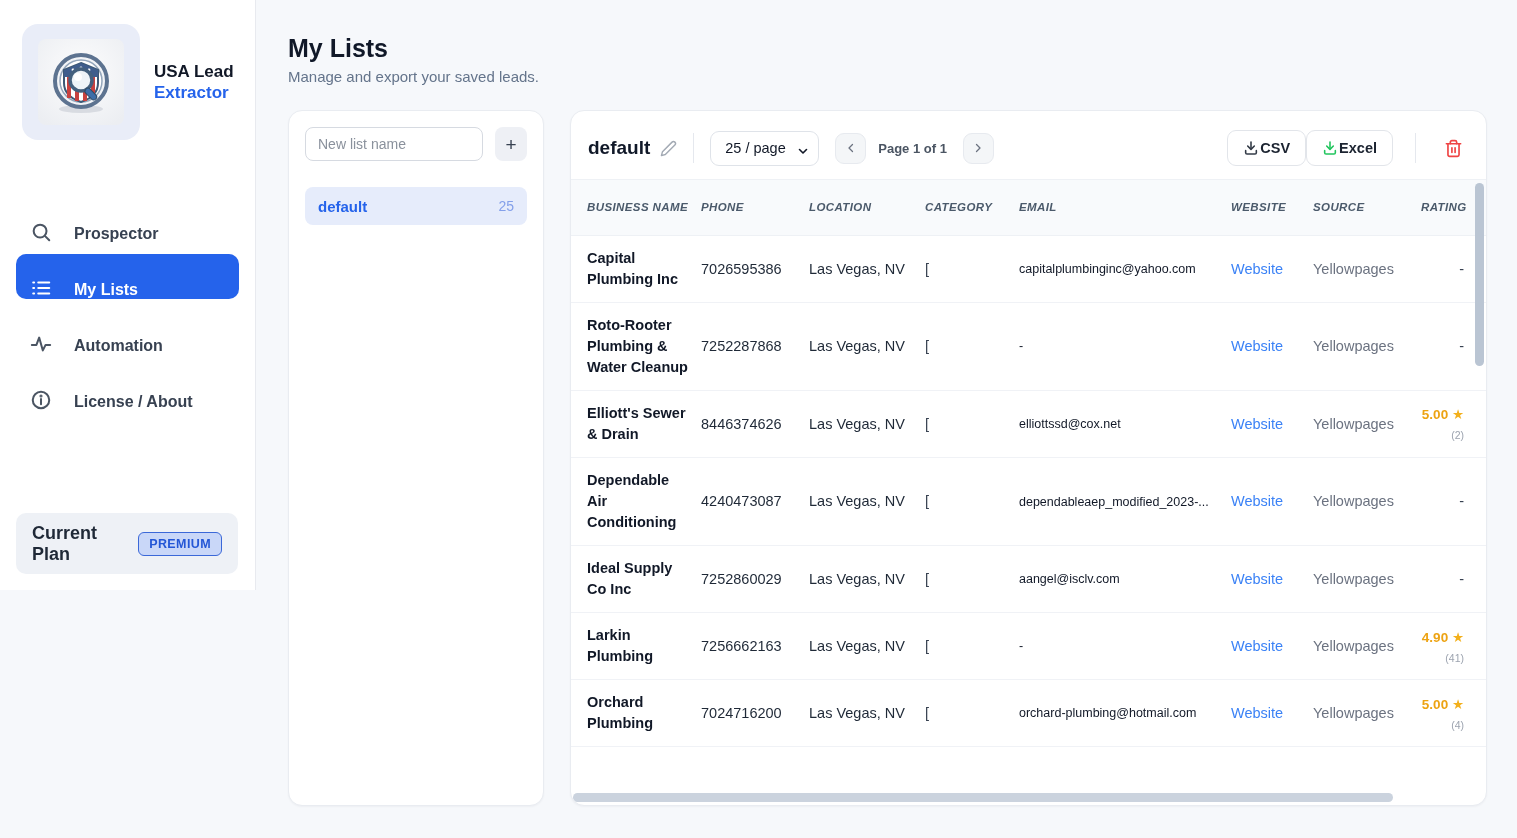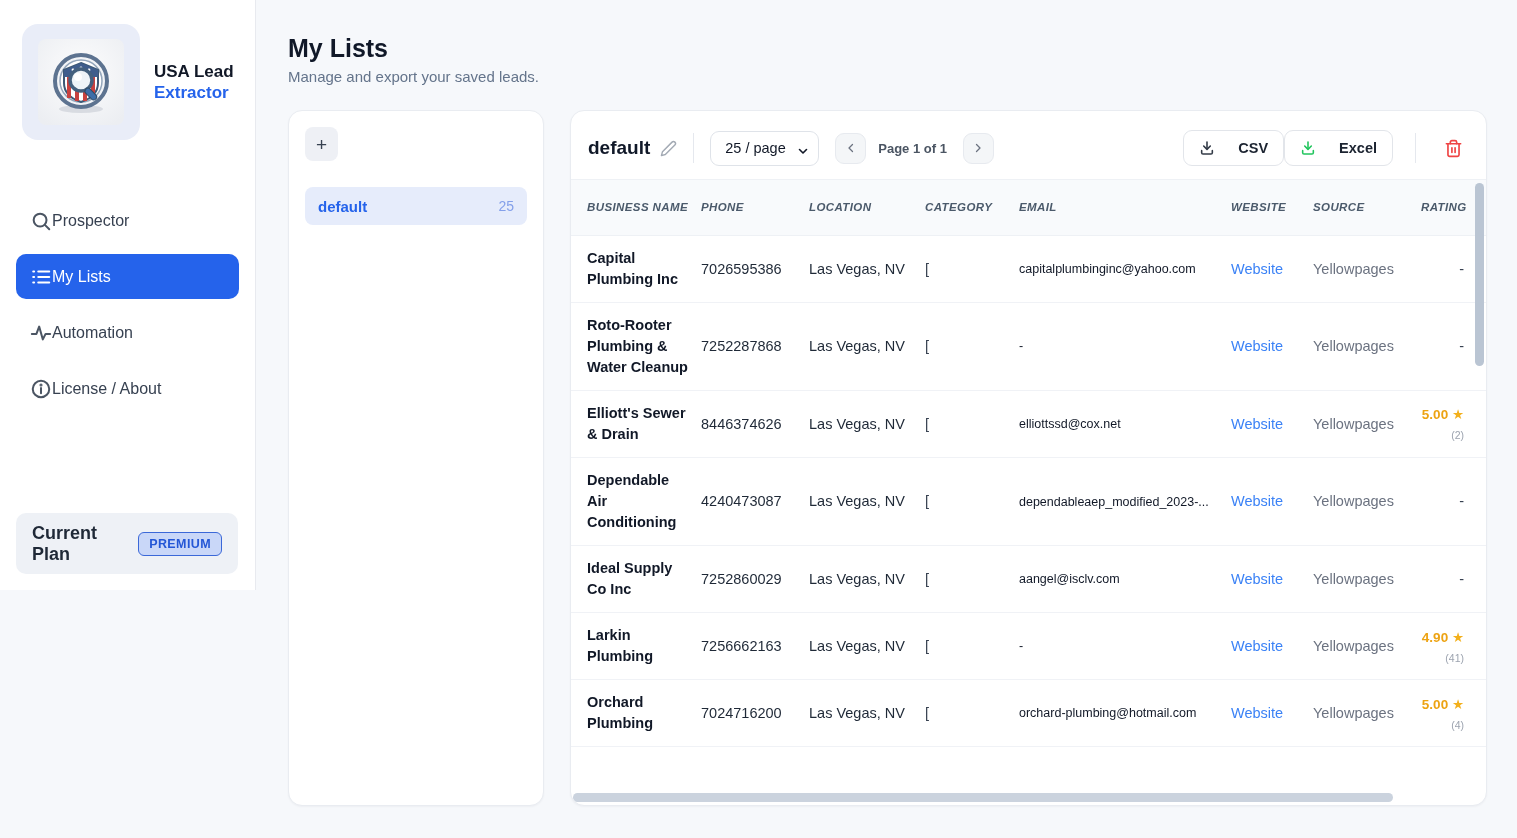--- a/index.html
+++ b/index.html
@@ -5,21 +5,21 @@
   * { margin:0; padding:0; box-sizing:border-box; }
   html,body { width:1517px; height:838px; font-family:"Liberation Sans","DejaVu Sans",sans-serif; background:#f6f8fb; overflow:hidden; }
 
   
   .sidebar { position:absolute; left:0; top:0; width:256px; height:590px; background:#ffffff; border-right:1px solid #e8eaef; }
   .brand { display:flex; align-items:center; gap:14px; padding:24px 0 0 22px; }
   .logo-box { width:118px; height:116px; background:#e9edf8; border-radius:16px; display:flex; align-items:center; justify-content:center; flex:0 0 auto; }
   .brand-text { font-size:17px; font-weight:700; color:#111827; line-height:1.25; }
   .brand-text .line2 { color:#2563eb; }
   .nav { margin-top:58px; padding:0 16px; display:flex; flex-direction:column; gap:11px; }
-  .nav-item { display:flex; align-items:center; height:45px; padding:0 14px; border-radius:10px; color:#374151; font-size:16px; font-weight:400; cursor:pointer; }
+  .nav-item { display:flex; align-items:flex-end; gap:22px; height:45px; padding:0 14px; border-radius:10px; color:#374151; font-size:16px; font-weight:700; cursor:pointer; }
   .nav-item svg { flex:0 0 auto; }
   .nav-item.active { background:#2563eb; color:#ffffff; }
   .plan-card { position:absolute; left:16px; bottom:16px; width:222px; height:61px; background:#eef1f6; border-radius:10px; display:flex; align-items:center; justify-content:space-between; padding:0 16px; }
   .plan-label { font-size:18px; font-weight:700; color:#1f2937; }
   .plan-badge { background:#c9d7f8; border:1.5px solid #3b68d8; color:#2457d6; font-size:12.5px; font-weight:700; letter-spacing:.4px; padding:4px 10px; border-radius:6px; }
 
   
   .main { position:absolute; left:256px; top:0; right:0; bottom:0; }
   .page-title { position:absolute; left:32px; top:34px; font-size:25px; font-weight:700; color:#101828; }
   .page-subtitle { position:absolute; left:32px; top:68px; font-size:15px; color:#64748b; }
@@ -42,21 +42,21 @@
   .tb-title { font-size:19px; font-weight:700; color:#101828; }
   .edit-btn { background:none; border:none; margin-left:10px; cursor:pointer; color:#a3aab4; display:flex; }
   .v-div { width:1px; height:30px; background:#e5e8ee; margin:0 16px; }
   .page-size-wrap { position:relative; }
   .page-size { appearance:none; -webkit-appearance:none; width:109px; height:35px; border:1px solid #dfe3e9; border-radius:9px; background:#fff; font-size:14.5px; color:#111827; padding:0 26px 0 14px; font-family:inherit; cursor:pointer; }
   .page-size-wrap .chev { position:absolute; right:10px; top:12px; pointer-events:none; }
   .pager-btn { width:31px; height:31px; border:1px solid #e7eaef; background:#f4f6f8; border-radius:9px; color:#6b7280; display:flex; align-items:center; justify-content:center; cursor:pointer; margin-left:16px; }
   .pager-btn + .page-info { margin-left:12px; }
   .page-info { font-size:13px; font-weight:700; color:#4b5563; margin-right:16px; }
   .tb-right { margin-left:auto; display:flex; align-items:center; }
-  .export-btn { height:36px; display:flex; align-items:center; gap:23px; background:#fff; border:1px solid #e2e5ea; border-radius:9px; padding:0 15px; font-size:14.5px; font-weight:600; color:#1b2330; cursor:pointer; font-family:inherit; }
+  .export-btn { height:36px; display:flex; align-items:center; gap:1px; background:#fff; border:1px solid #e2e5ea; border-radius:9px; padding:0 15px; font-size:14.5px; font-weight:600; color:#1b2330; cursor:pointer; font-family:inherit; }
   .export-btn + .export-btn { margin-left:0; }
   .trash-btn { background:none; border:none; cursor:pointer; color:#ef4444; display:flex; padding:6px; }
 
   
   .grid-cols { display:grid; grid-template-columns:114px 108px 116px 94px 212px 82px 108px 1fr; padding-left:16px; align-items:center; }
   .thead { height:57px; background:#f8fafc; border-top:1px solid #eef1f5; border-bottom:1px solid #eef1f5; }
   .th { font-size:11.5px; font-weight:700; color:#4b5a6b; letter-spacing:.4px; line-height:1.4; padding-right:10px;font-style:italic; }
   .th.rating, .td.rating { text-align:right; padding-right:22px; }
   .trow { border-bottom:1px solid #f0f2f6; }
   .td { font-size:14.5px; color:#1f2937; padding:12px 10px 12px 0; line-height:1.45; }
@@ -161,20 +161,21 @@
     <span class="plan-badge">PREMIUM</span>
   </div>
 </div>
 
 <div class="main">
   <div class="page-title">My Lists</div>
   <div class="page-subtitle">Manage and export your saved leads.</div>
 
   <div class="card lists-panel">
     <div class="new-list-row">
+      <input class="new-list-input" type="text" placeholder="New list name" style="">
       <button class="add-list-btn">+</button>
     </div>
     <div class="list-item">
       <span class="list-item-name">default</span>
       <span class="list-item-count">25</span>
     </div>
   </div>
 
   <div class="card table-card">
     <div class="toolbar">

